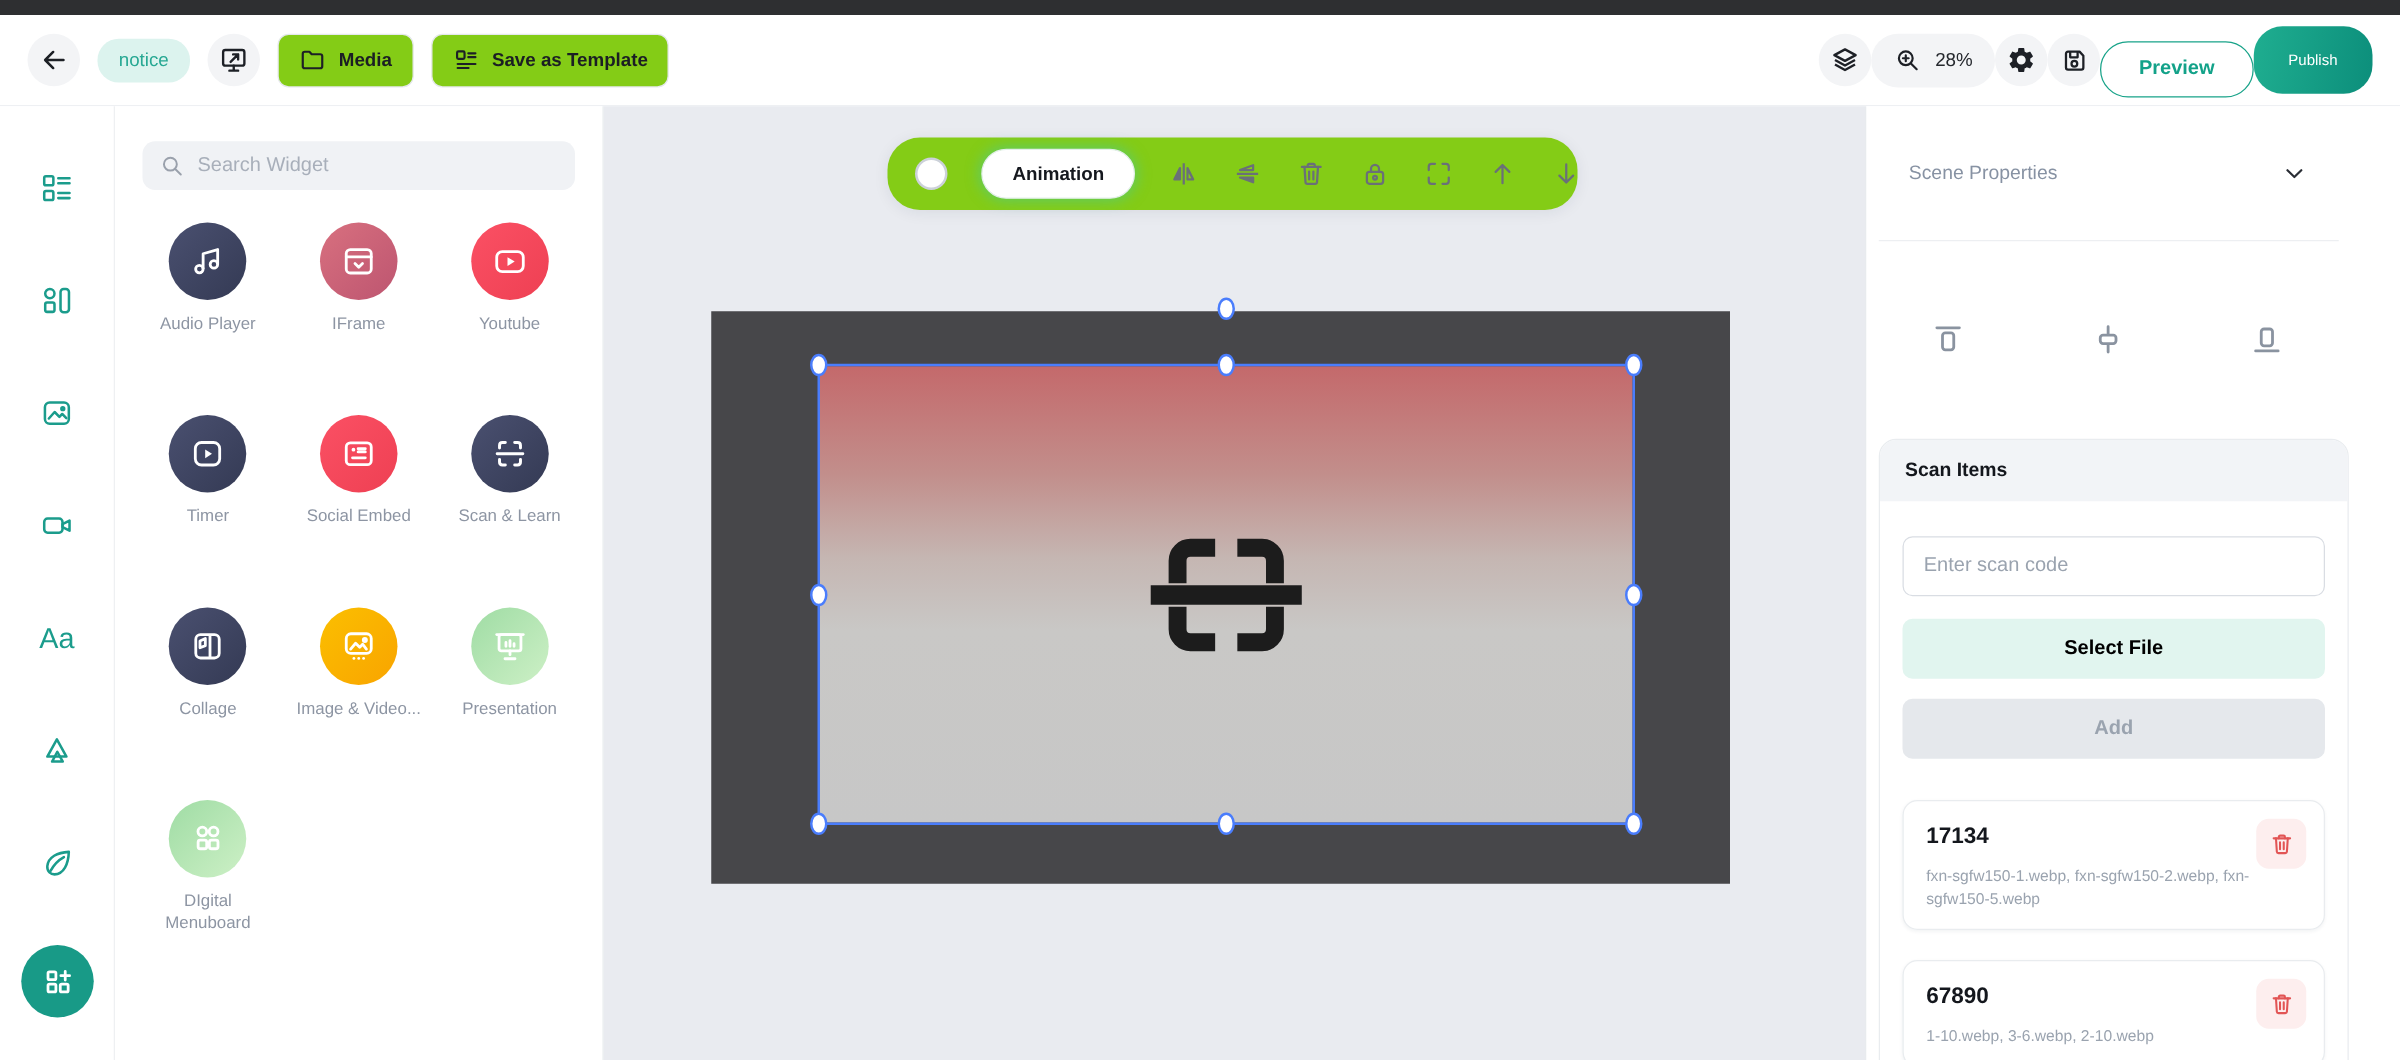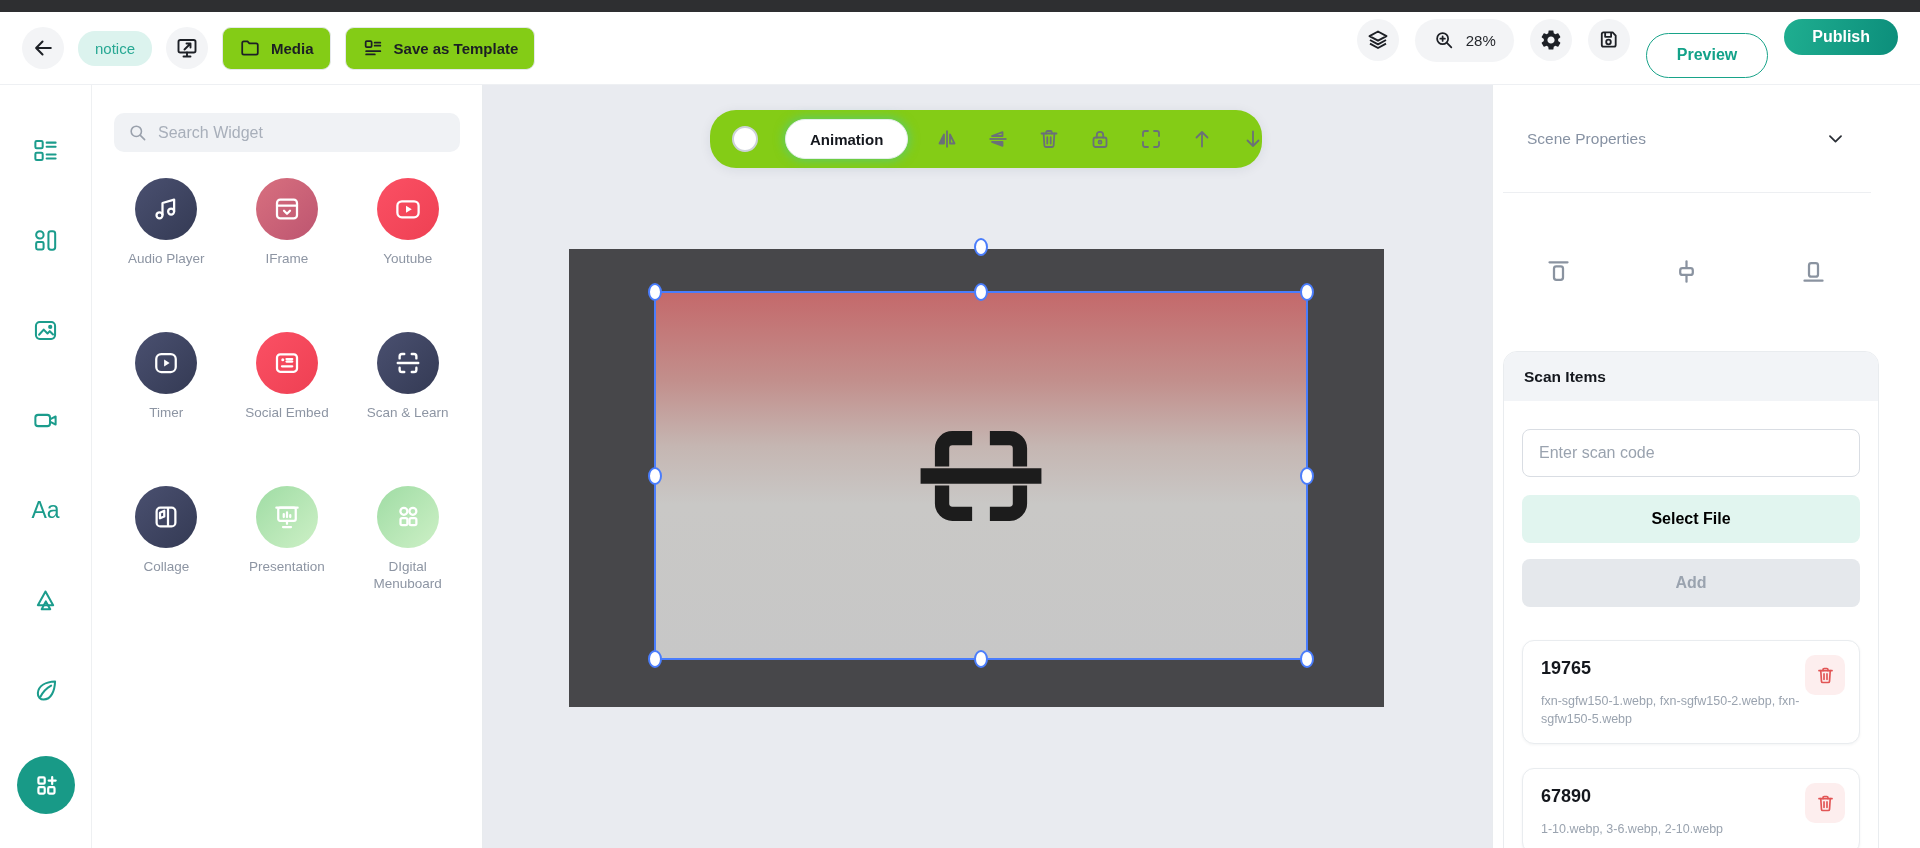--- a/index.html
+++ b/index.html
@@ -5,31 +5,31 @@
   * { margin:0; padding:0; box-sizing:border-box; }
   html,body { width:1920px; height:848px; overflow:hidden; }
   body { font-family:"Liberation Sans", sans-serif; background:#fff; position:relative; color:#15181e; }
   svg { display:block; }
 
   
   .top-strip { position:absolute; left:0; top:0; width:1920px; height:12px; background:#2e2f31; }
   .header { position:absolute; left:0; top:12px; width:1920px; height:73px; background:#fff;
             border-bottom:1px solid #eef0f3; display:flex; align-items:center; padding:0 22px; }
   .hdr-left { display:flex; align-items:center; gap:14px; }
-  .hdr-right { margin-left:auto; display:flex; gap:16px; }
+  .hdr-right { margin-left:auto; display:flex; align-items:center; }
   .circle-btn { width:42px; height:42px; border-radius:50%; background:#f3f4f6; display:flex;
                 align-items:center; justify-content:center; cursor:pointer; flex:none; }
   .badge-notice { background:#dcf3ee; color:#27a893; font-size:15px; padding:9px 17px; border-radius:17px; }
   .hdr-btn { display:flex; align-items:center; gap:10px; border:1px solid #e5e8ec; border-radius:9px;
              padding:0 16px; height:43px; font-size:15px; font-weight:600; color:#1b1e24; background:#84cc16; cursor:pointer; }
   .zoom-pill { display:flex; align-items:center; gap:11px; background:#f3f4f6; border-radius:22px;
                height:43px; padding:0 18px; font-size:15px; color:#25282d; cursor:pointer; }
   .btn-preview { height:45px; padding:0 30px; border-radius:23px; border:1.5px solid #18a389; color:#13a289;
                  background:#fff; font-size:16px; font-weight:600; display:flex; align-items:center; cursor:pointer;margin-top:14px; }
-  .btn-publish { height:36px; padding:0 28px; border-radius:23px; border:none; color:#fff; font-size:16px; font-weight:700;
+  .btn-publish { height:54px; padding:0 28px; border-radius:23px; border:none; color:#fff; font-size:12px; font-weight:400;
                  background:linear-gradient(100deg,#1fae90,#0c8e7b); display:flex; align-items:center; cursor:pointer; }
 
   
   .sidebar { position:absolute; left:0; top:85px; bottom:0; width:92px; background:#fff;
              border-right:1px solid #eef0f2; display:flex; flex-direction:column; align-items:center;
              padding-top:52px; gap:63px; }
   .rail-icon { width:27px; height:27px; cursor:pointer; }
   .rail-text { font-size:23px; color:#1b9c8c; font-weight:500; line-height:27px; height:27px; cursor:pointer; }
   .fab { position:absolute; bottom:34px; left:17px; width:58px; height:58px; border-radius:50%;
          background:#189a87; display:flex; align-items:center; justify-content:center; cursor:pointer; }
@@ -323,20 +323,35 @@
           <span>
         <svg width="30" height="30" viewBox="0 0 24 24" fill="none" stroke="#fff" stroke-width="1.8" stroke-linejoin="round">
               <rect x="4.5" y="4.5" width="15" height="15" rx="3"></rect>
               <path d="M13.6 4.5v15"></path>
               <path d="M7.2 8.6l3.4-1.6v4.6l-3.4 1.4z"></path>
             </svg>
       </span>
         </div>
       <div class="w-label">Collage</div>
     </div>
+    <div class="widget-item">
+      <div class="w-circle g-orange">
+          <span>
+        <svg width="30" height="30" viewBox="0 0 24 24" fill="none" stroke="#fff" stroke-width="1.8" stroke-linecap="round" stroke-linejoin="round">
+              <rect x="4" y="4" width="16" height="12.6" rx="3"></rect>
+              <path d="M6.8 13.8l3.2-3.7 2.6 2.6 1.9-2 2.4 3.1"></path>
+              <circle cx="15.9" cy="8" r="1"></circle>
+              <circle cx="8.9" cy="19.8" r=".9" fill="#fff" stroke="none"></circle>
+              <circle cx="12" cy="19.8" r=".9" fill="#fff" stroke="none"></circle>
+              <circle cx="15.1" cy="19.8" r=".9" fill="#fff" stroke="none"></circle>
+            </svg>
+      </span>
+        </div>
+      <div class="w-label">Image &amp; Video...</div>
+    </div>
 
     <div class="widget-item">
       <div class="w-circle g-green">
           <span>
         <svg width="30" height="30" viewBox="0 0 24 24" fill="none" stroke="#fff" stroke-width="1.8" stroke-linecap="round" stroke-linejoin="round">
               <path d="M3.5 4.5h17"></path>
               <rect x="5" y="4.5" width="14" height="10.5" rx="1.4"></rect>
               <path d="M9.4 12v-2.4M12 12V8.4M14.6 12v-1.6"></path>
               <path d="M12 15v2.4M8.8 20h6.4"></path>
             </svg>
@@ -465,21 +480,21 @@
     </span>
   </div>
 
   <div class="scan-card">
     <div class="scan-card-header">Scan Items</div>
     <input type="text" class="scan-input" placeholder="Enter scan code" style="">
     <div class="btn-selectfile">Select File</div>
     <div class="btn-add">Add</div>
 
     <div class="scan-item-card">
-      <div class="sic-code">19765</div>
+      <div class="sic-code">17134</div>
       <div class="sic-trash">
         <span>
           <svg width="21" height="21" viewBox="0 0 24 24" fill="none" stroke="#e25555" stroke-width="1.9" stroke-linecap="round" stroke-linejoin="round">
               <path d="M4.5 6.5h15"></path>
               <path d="M9.2 6.5V5.2c0-.7.5-1.2 1.2-1.2h3.2c.7 0 1.2.5 1.2 1.2v1.3"></path>
               <path d="M6.6 6.5l.8 12.2c.05.8.7 1.3 1.5 1.3h6.2c.8 0 1.4-.5 1.5-1.3l.8-12.2"></path>
               <path d="M10.3 10.2v6.3M13.7 10.2v6.3"></path>
             </svg>
         </span>
       </div>

